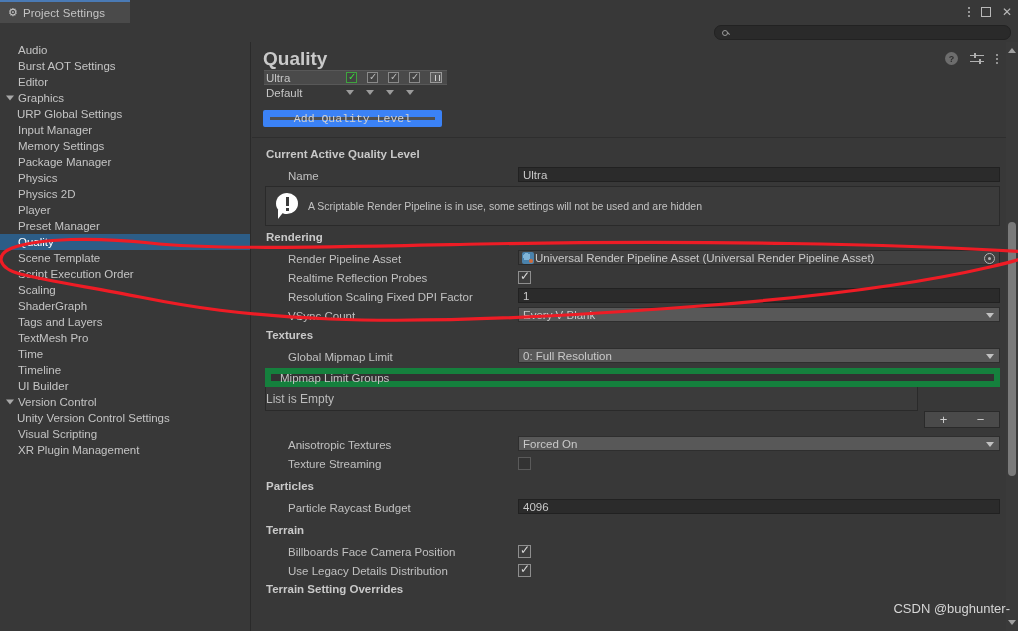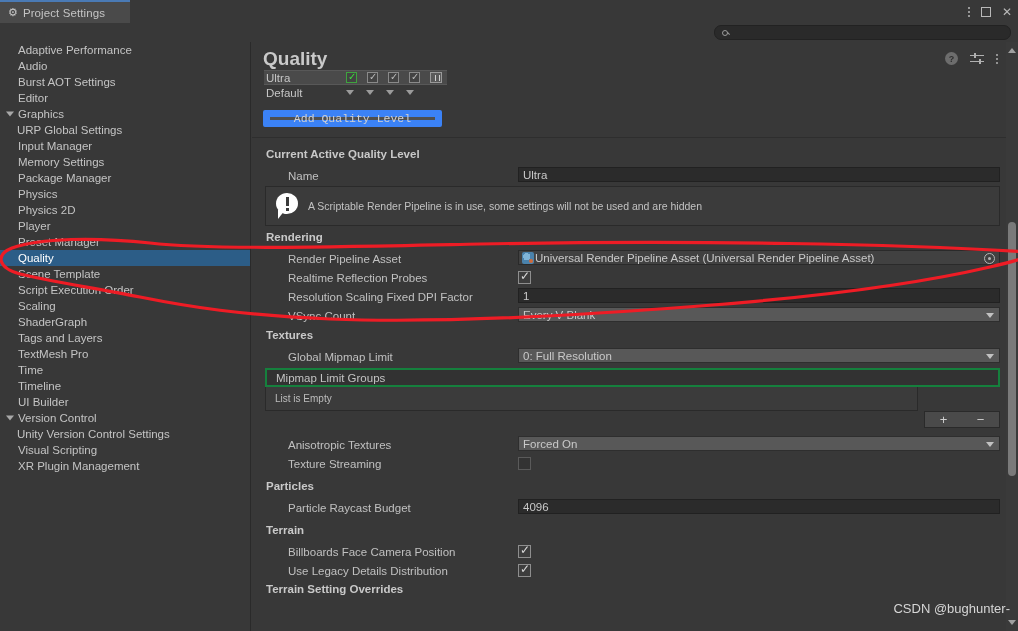--- a/index.html
+++ b/index.html
@@ -179,27 +179,27 @@
     position: absolute; left: 266px; width: 13px; height: 13px;
     background: #3d3d3d; border: 1px solid #8e8e8e;
   }
   .chk.on::after {
     content: "\2713"; position: absolute; left: 1px; top: -3px;
     color: #d8d8d8; font-size: 12px; line-height: 15px;
   }
   .chk.off { background: #333; border-color: #5a5a5a; }
   .list-head {
     position: absolute; left: 13px; top: 0; width: 735px; height: 19px;
-    background: #323232; border: 2px solid #15803d;
+    background: #323232; border: 6px solid #15803d;
     font-size: 11.5px; color: #c3c3c3; display: flex; align-items: center; padding-left: 9px;
   }
   .list-body {
     position: absolute; left: 13px; top: 19px; width: 653px; height: 24px;
     background: #3b3b3b; border: 1px solid #2a2a2a; border-top: none;
-    font-size: 10px; color: #bcbcbc; display: flex; align-items: center; padding-left: 9px;
+    font-size: 12px; color: #bcbcbc; display: flex; align-items: center; 
   }
   .list-foot {
     position: absolute; left: 672px; top: 43px; width: 76px; height: 17px;
     background: #4a4a4a; border: 1px solid #2a2a2a;
     display: flex; align-items: center; justify-content: space-around;
     color: #d0d0d0; font-size: 13px;
   }
 
   
   .scrollbar { position: absolute; right: 0; top: 42px; width: 12px; height: 589px; background: #3a3a3a; }
@@ -239,23 +239,20 @@
   </div>
 
   <div class="searchrow">
     <div class="searchbox">
       <span class="mag"></span>
       <input class="search-input" type="text" value="" placeholder="" style="">
     </div>
   </div>
 
   <div class="sidebar" id="sidebar">
-      <div class="nav-item">
-        <span>Adaptive Performance</span>
-      </div>
       <div class="nav-item">
         <span>Audio</span>
       </div>
       <div class="nav-item">
         <span>Burst AOT Settings</span>
       </div>
       <div class="nav-item">
         <span>Editor</span>
       </div>
       <div class="nav-item">

